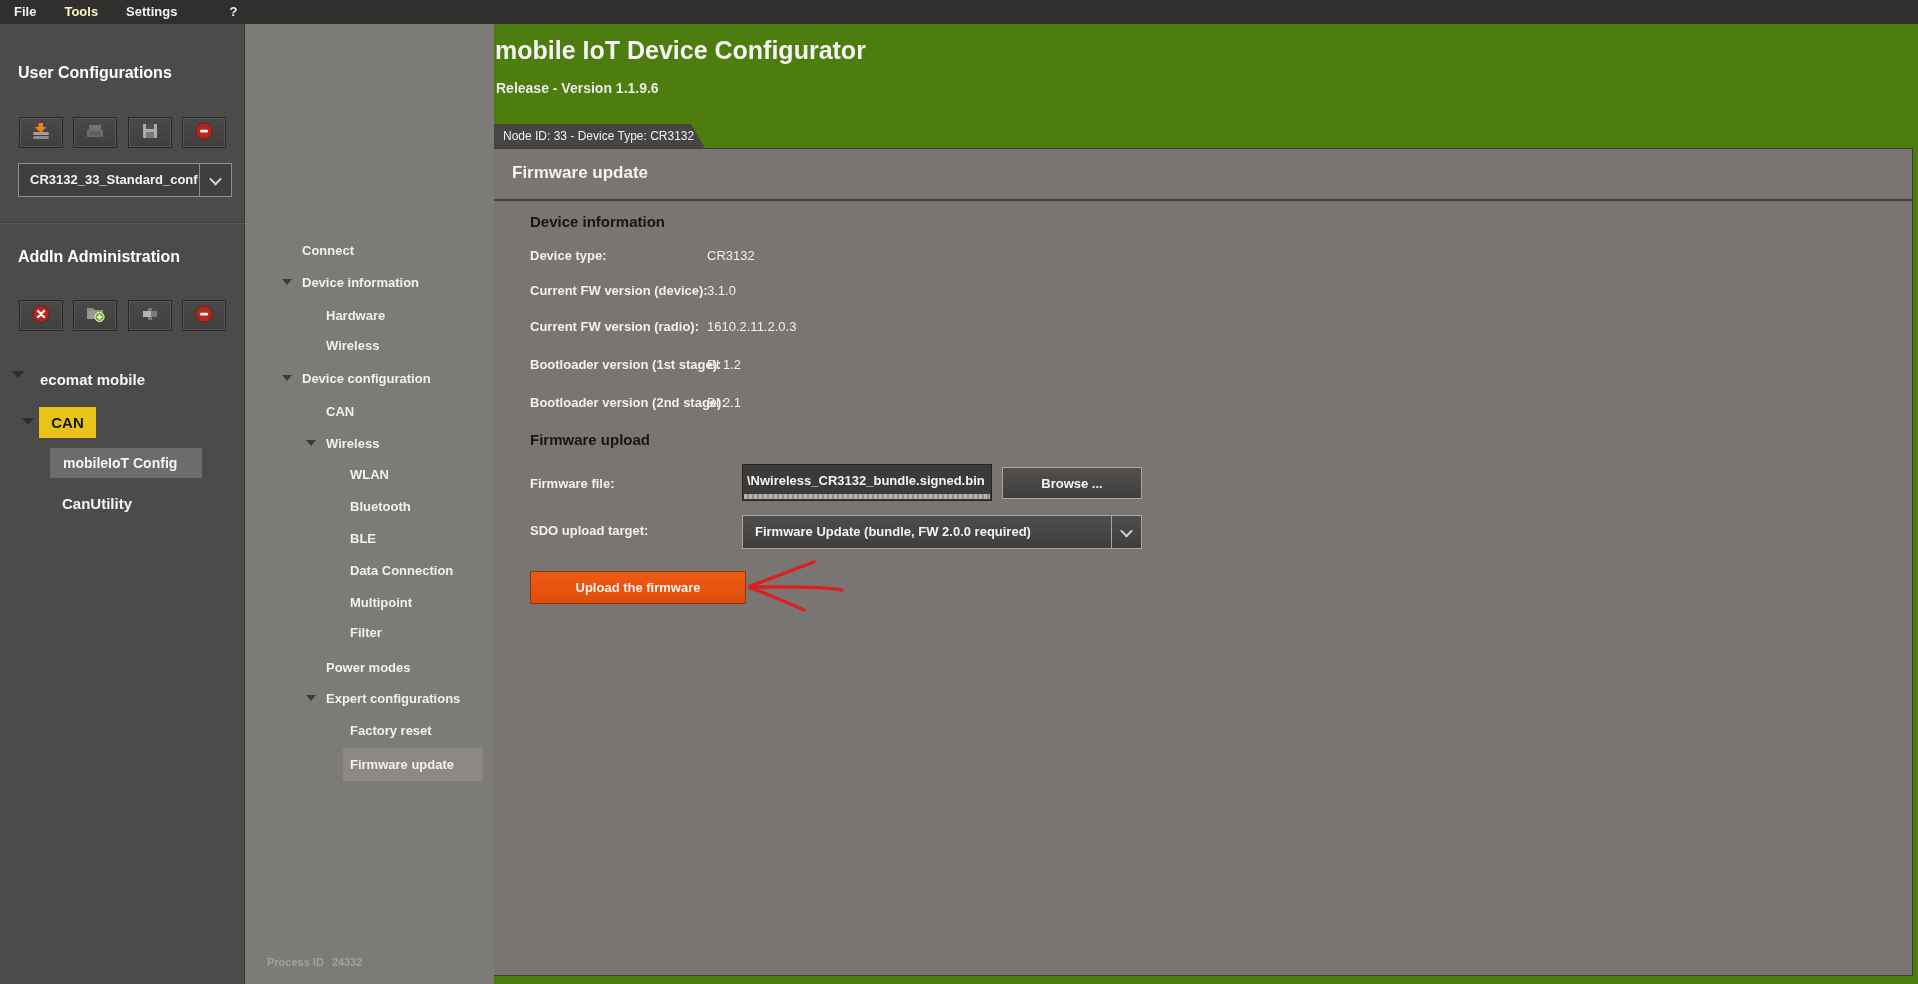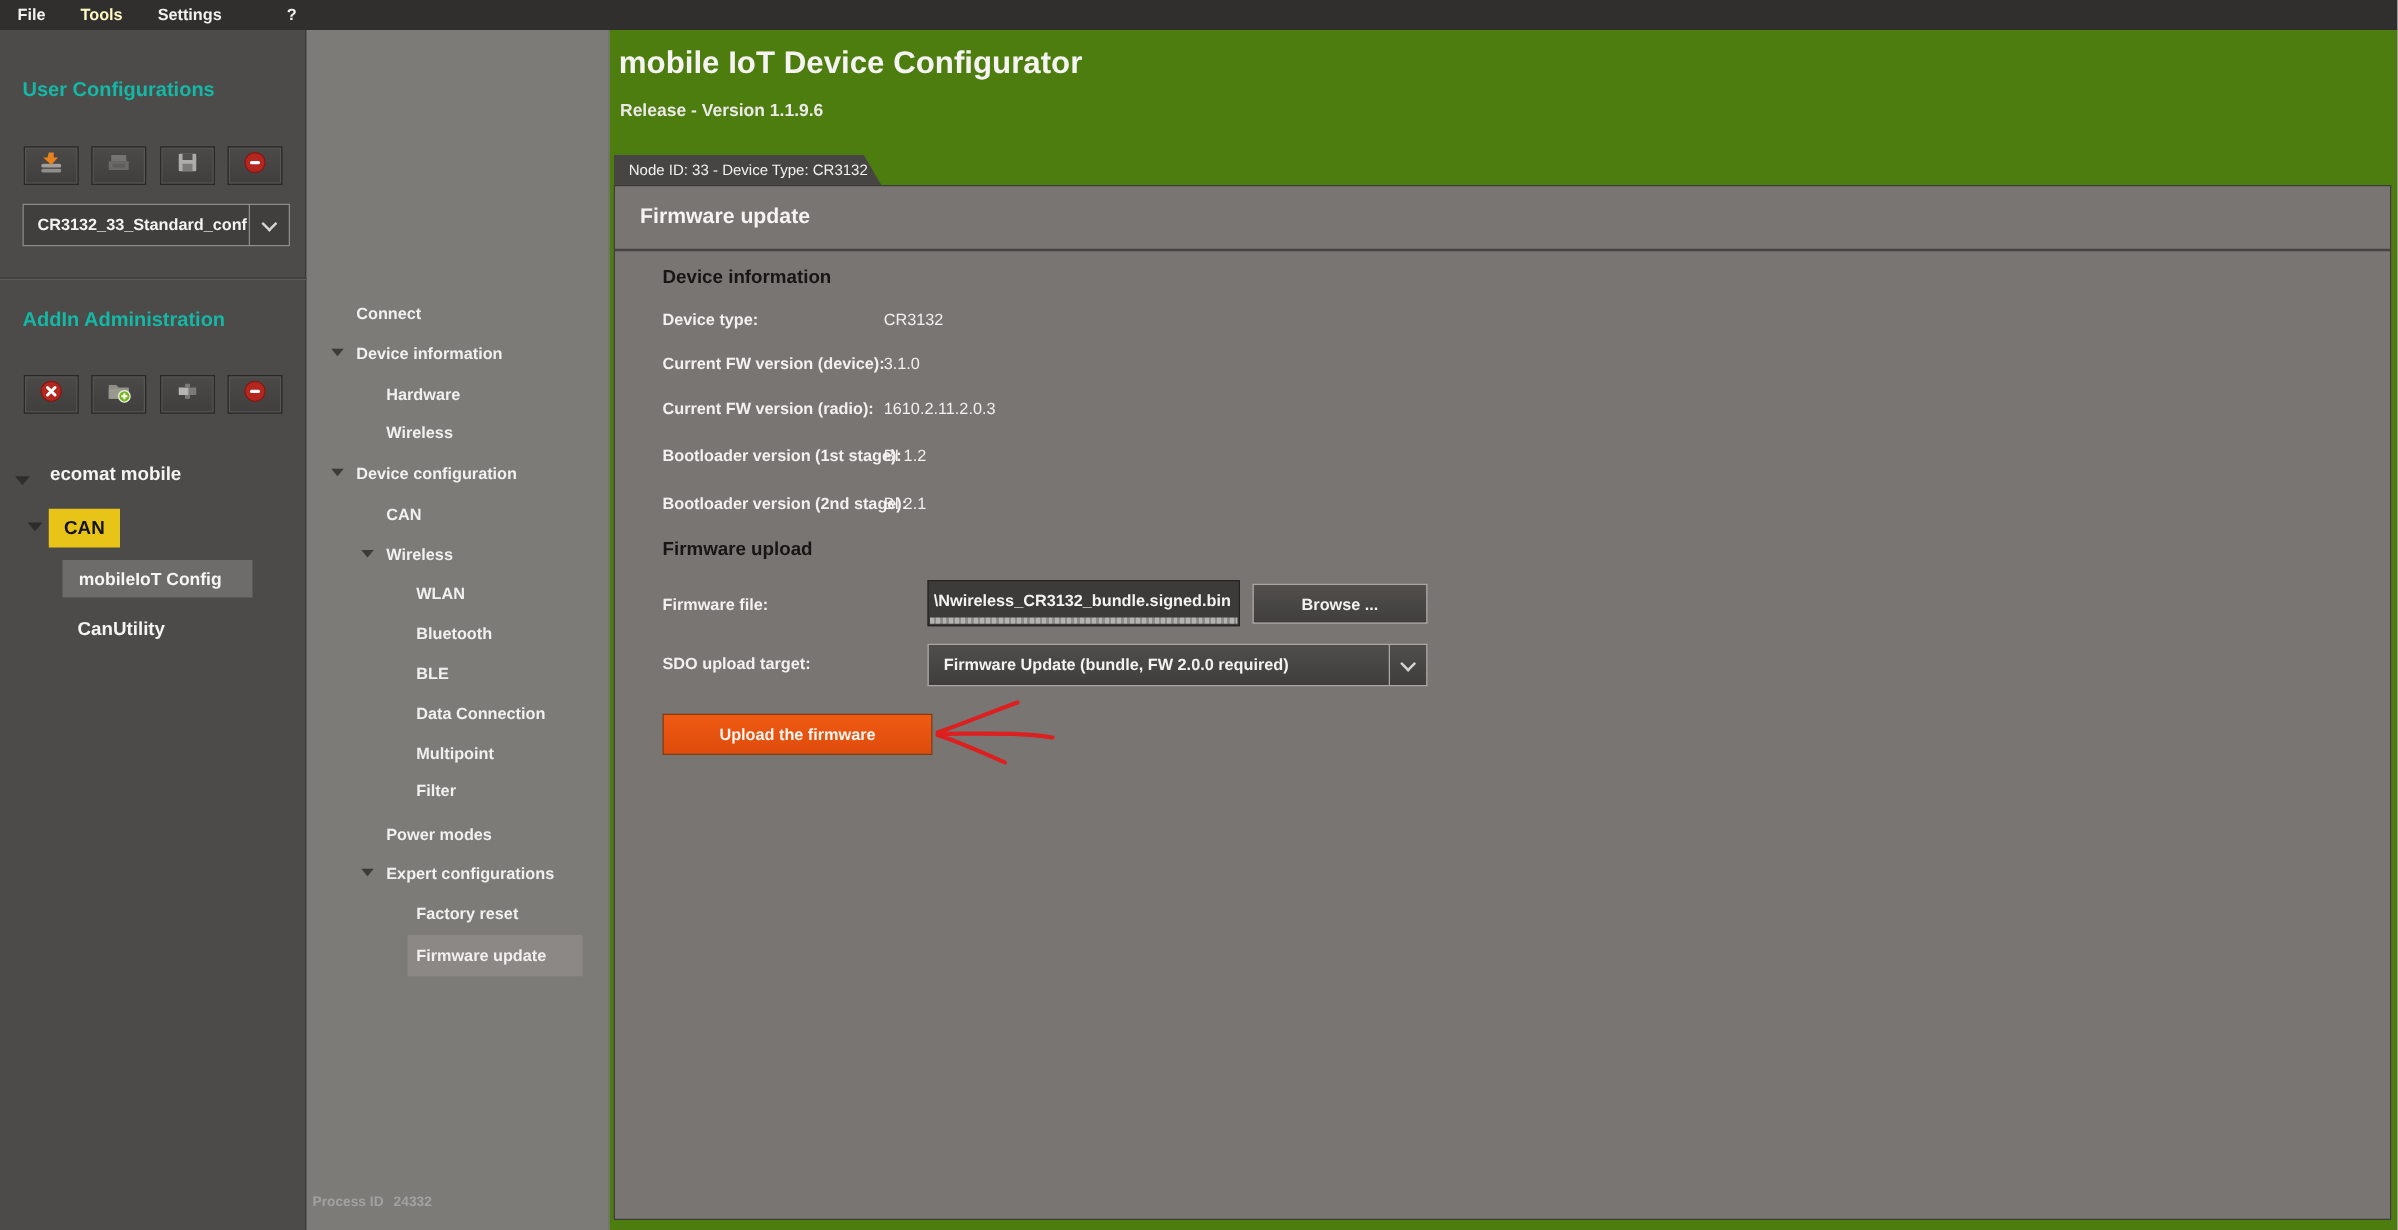--- a/index.html
+++ b/index.html
@@ -11,51 +11,51 @@
   .menubar { position:absolute; left:0; top:0; width:100%; height:24px; background:#312f2e;
              display:flex; align-items:center; gap:0; z-index:30; }
   .menu-item { color:#f2f1ef; font-size:13px; font-weight:700; padding:0 14px; height:24px;
                line-height:24px; cursor:default; }
   .menu-item.disabled { color:#fef9c3; }
   .menu-item.help { margin-left:24px; }
 
   
   .sidebar { position:absolute; left:0; top:24px; width:245px; bottom:0; background:#4c4b49;
              border-right:1px solid #3a3938; z-index:20; }
-  .side-title { position:absolute; left:18px; color:#14b8a6; font-size:16px; font-weight:700; }
+  .side-title { position:absolute; left:18px; color:#ffffff; font-size:16px; font-weight:700; }
   .tool-row { position:absolute; left:0; width:100%; }
   .tool-btn { position:absolute; width:44px; height:31px; background:linear-gradient(#4b4a49,#403f3e);
               border:1px solid #2a2928; box-shadow:inset 0 0 0 1px #565554; display:flex;
               align-items:center; justify-content:center; cursor:pointer; }
   .side-divider { position:absolute; left:0; width:245px; height:2px; background:#3c3b3a;
                   border-bottom:1px solid #5d5c5a; }
 
   .conf-dropdown { position:absolute; left:18px; top:139px; width:214px; height:34px;
                    background:#403f3d; border:1px solid #8f8d8b; display:flex; cursor:pointer; }
   .conf-dropdown .dd-text { flex:1; color:#f4f3f1; font-weight:700; font-size:13px;
                             line-height:32px; padding-left:11px; white-space:nowrap; overflow:hidden; }
   .dd-chev-cell { width:32px; border-left:1px solid #8f8d8b; display:flex; align-items:center;
                   justify-content:center; }
   .chev { width:9px; height:9px; border-right:2px solid #d6d4d2; border-bottom:2px solid #d6d4d2;
           transform:rotate(45deg) translate(-1px,-1px); }
 
   .tri { width:0; height:0; border-left:6px solid transparent; border-right:6px solid transparent;
          border-top:7px solid #2f2d2b; }
 
-  .tree-item { position:absolute; display:flex; align-items:flex-end; cursor:pointer; }
+  .tree-item { position:absolute; display:flex; align-items:flex-start; cursor:pointer; }
   .tree-label { color:#f4f3f1; font-size:15px; font-weight:700; }
   .can-box { position:absolute; left:39px; top:383px; width:57px; height:31px; background:#e8c318;
              color:#15130f; font-size:15px; font-weight:700; display:flex; align-items:center;
              justify-content:center; cursor:pointer; }
   .mobiot-box { position:absolute; left:50px; top:424px; width:152px; height:30px; background:#6e6c6a;
                 color:#f6f5f3; font-size:14px; font-weight:700; display:flex; align-items:center;
                 padding-left:13px; cursor:pointer; }
 
   
-  .navpanel { position:absolute; left:235px; top:24px; width:242px; bottom:0; background:#7d7b78;
+  .navpanel { position:absolute; left:252px; top:24px; width:242px; bottom:0; background:#7d7b78;
               z-index:10; }
   .nav-item { position:absolute; height:20px; display:flex; align-items:center; cursor:pointer; }
   .nav-item .ntri { position:absolute; left:-20px; top:7px; border-left:5px solid transparent;
                     border-right:5px solid transparent; border-top:6px solid #3d3b38;
                     width:0; height:0; }
   .nav-label { color:#f1f0ee; font-size:13px; font-weight:700; white-space:nowrap; }
   .lvl0 { left:50px; } .lvl1 { left:74px; } .lvl2 { left:98px; }
   .nav-highlight { position:absolute; left:91px; top:724px; width:140px; height:33px; background:#8b8885; }
   .proc-id { position:absolute; left:15px; bottom:16px; color:#a3a19f; font-size:11px; font-weight:700; }
   .proc-id span { margin-right:8px; }

